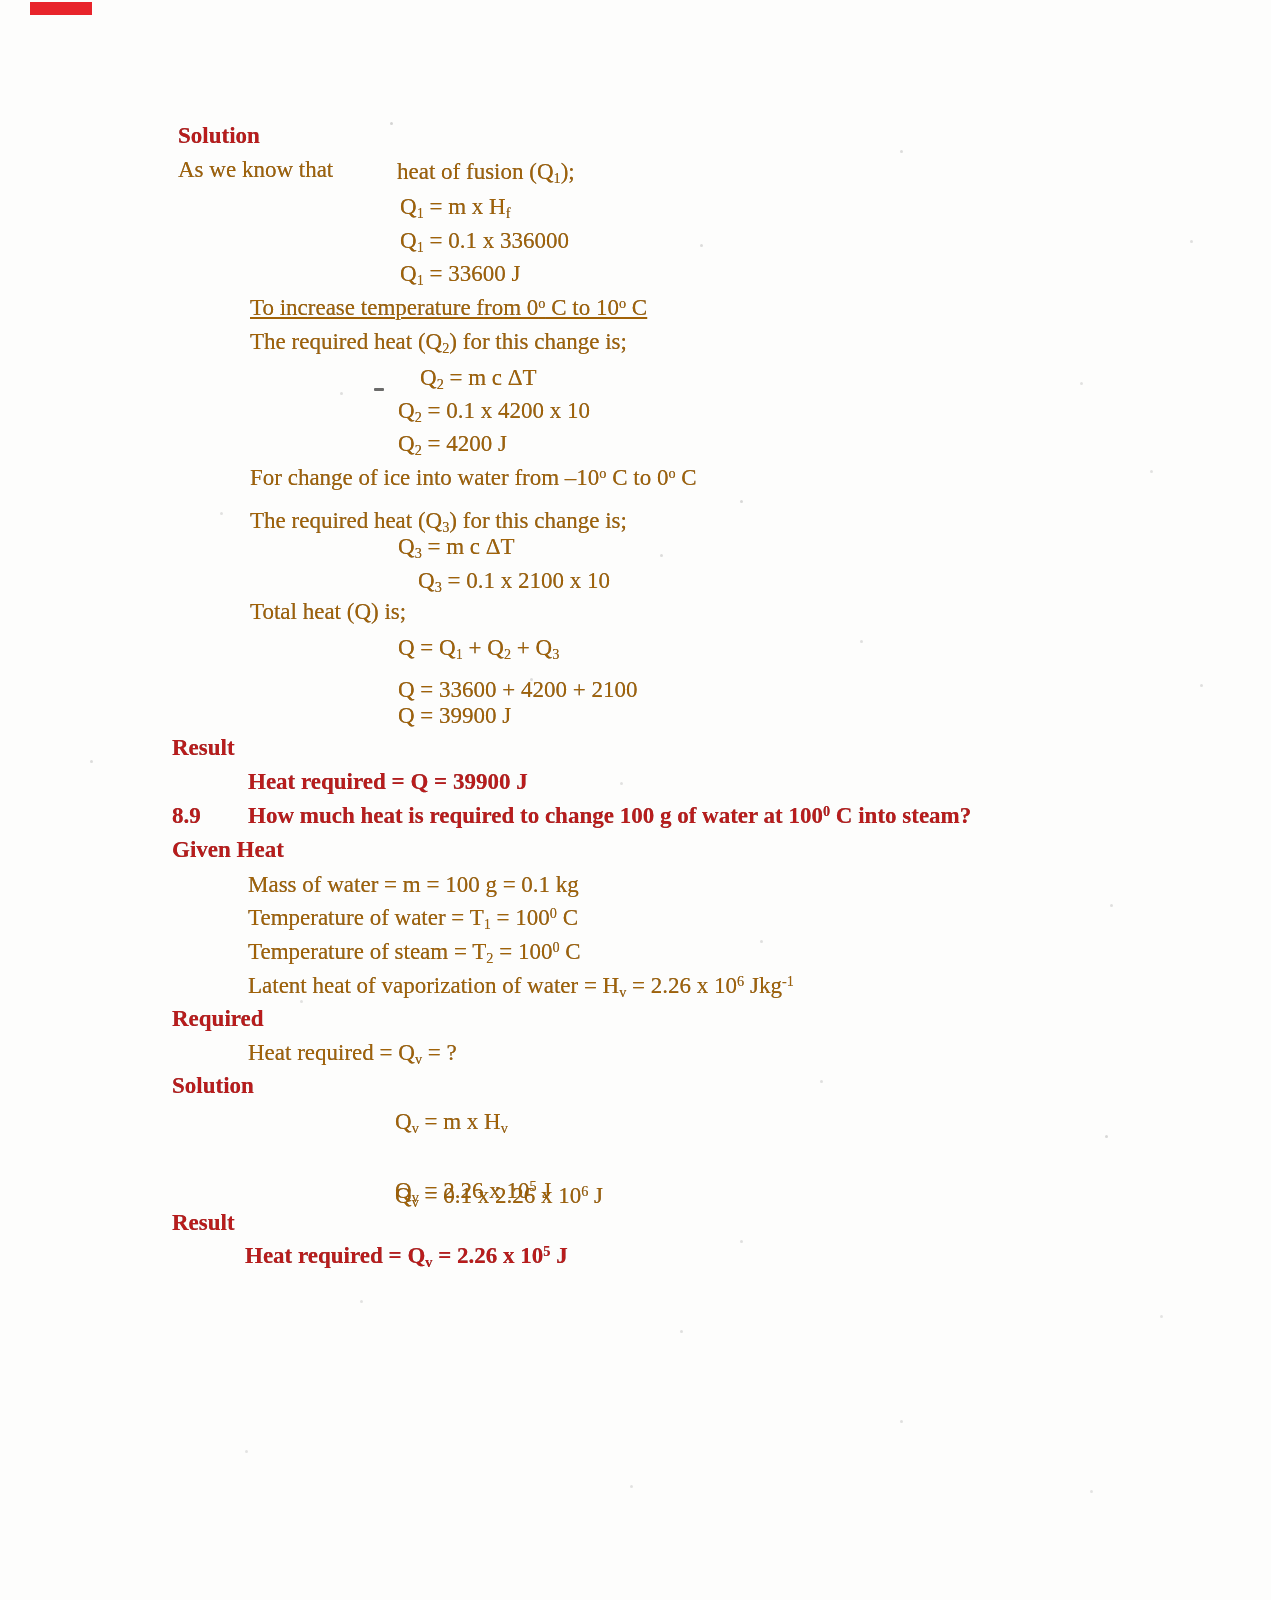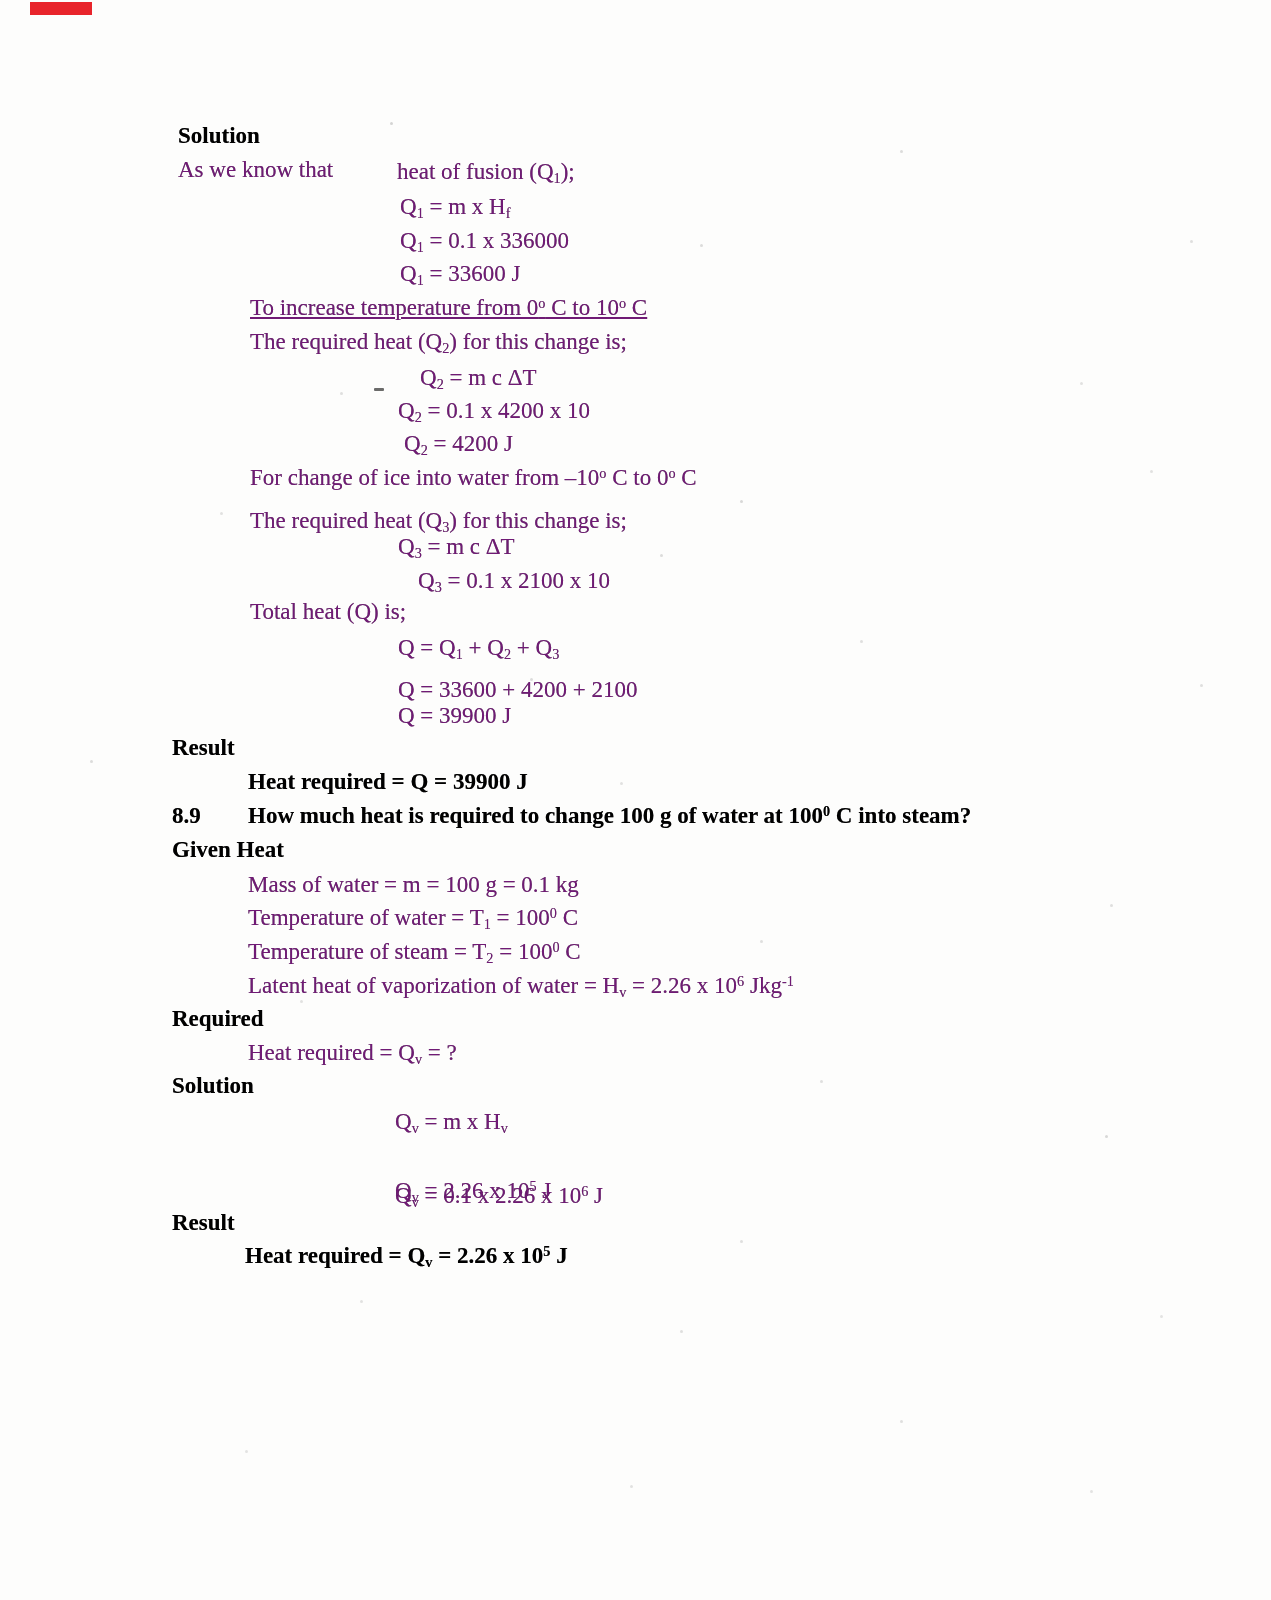--- a/index.html
+++ b/index.html
@@ -15,26 +15,26 @@
     background: #fdfdfc;
     overflow: hidden;
     font-family: "Liberation Serif", "DejaVu Serif", serif;
     color: #1b1b1b;
   }
   .line {
     position: absolute;
     font-size: 23px;
     line-height: 1.2;
     white-space: nowrap;
-    color: #701a75;
+    color: #a16207;
     text-shadow: 0 0 0.6px rgba(20,20,20,0.55); 
   }
   .line.bold {
     font-weight: bold;
-    color: #000000;
+    color: #b91c1c;
   }
   .line sub {
     font-size: 0.62em;
     vertical-align: -0.28em;
     line-height: 0;
   }
   .line sup {
     font-size: 0.62em;
     vertical-align: 0.5em;
     line-height: 0;
@@ -104,21 +104,21 @@
       <div class="line bold" style="left: 178px; top: 122px;">Solution</div>
       <div class="line" style="left: 178px; top: 156px;">As we know that</div>
       <div class="line" style="left: 397px; top: 158px;">heat of fusion (Q<sub>1</sub>);</div>
       <div class="line" style="left: 400px; top: 193px;">Q<sub>1</sub> = m x H<sub>f</sub></div>
       <div class="line" style="left: 400px; top: 227px;">Q<sub>1</sub> = 0.1 x 336000</div>
       <div class="line" style="left: 400px; top: 260px;">Q<sub>1</sub> = 33600 J</div>
       <div class="line" style="left: 250px; top: 294px; text-decoration: underline;">To increase temperature from 0<sup>o</sup> C to 10<sup>o</sup> C</div>
       <div class="line" style="left: 250px; top: 328px;">The required heat (Q<sub>2</sub>) for this change is;</div>
       <div class="line" style="left: 420px; top: 364px;">Q<sub>2</sub> = m c ΔT</div>
       <div class="line" style="left: 398px; top: 397px;">Q<sub>2</sub> = 0.1 x 4200 x 10</div>
-      <div class="line" style="left: 398px; top: 430px; margin-left: 6px;">Q<sub>2</sub> = 4200 J</div>
+      <div class="line" style="left: 398px; top: 430px;">Q<sub>2</sub> = 4200 J</div>
       <div class="line" style="left: 250px; top: 464px;">For change of ice into water from –10<sup>o</sup> C to 0<sup>o</sup> C</div>
       <div class="line" style="left: 250px; top: 507px;">The required heat (Q<sub>3</sub>) for this change is;</div>
       <div class="line" style="left: 398px; top: 533px;">Q<sub>3</sub> = m c ΔT</div>
       <div class="line" style="left: 418px; top: 567px; text-align: right;">Q<sub>3</sub> = 0.1 x 2100 x 10</div>
       <div class="line" style="left: 250px; top: 598px;">Total heat (Q) is;</div>
       <div class="line" style="left: 398px; top: 634px;">Q = Q<sub>1</sub> + Q<sub>2</sub> + Q<sub>3</sub></div>
       <div class="line" style="left: 398px; top: 668px; margin-top: 8px;">Q = 33600 + 4200 + 2100</div>
       <div class="line" style="left: 398px; top: 702px;">Q = 39900 J</div>
       <div class="line bold" style="left: 172px; top: 734px;">Result</div>
       <div class="line bold" style="left: 248px; top: 768px;">Heat required = Q = 39900 J</div>

